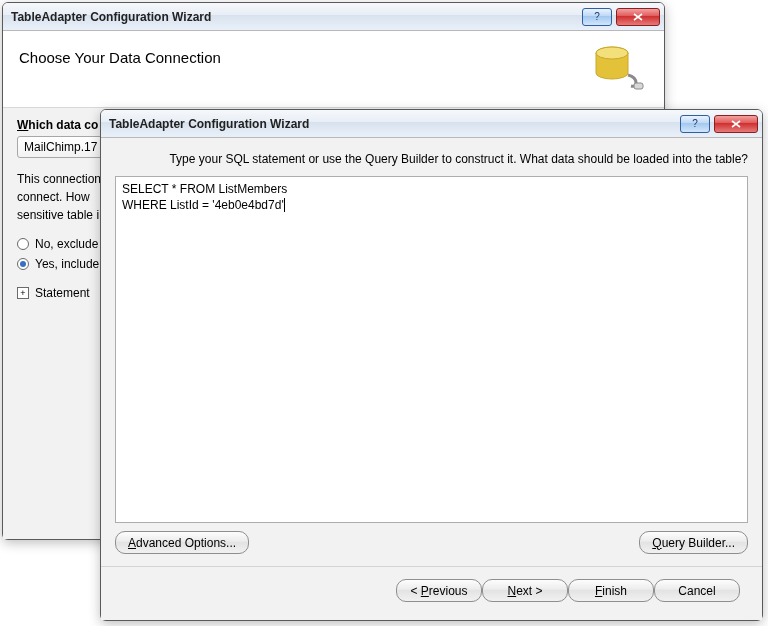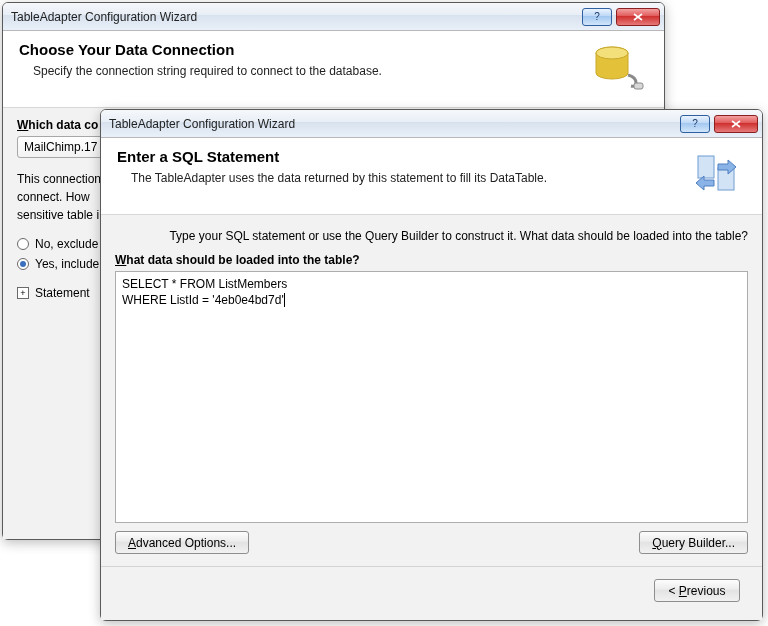--- a/index.html
+++ b/index.html
@@ -12,21 +12,21 @@
     display:flex; flex-direction:column;
   }
   .titlebar {
     height:28px;
     background:linear-gradient(to bottom,#f6f8fb 0%,#e8eef6 45%,#d8e2ee 46%,#e9f0f9 100%);
     border-bottom:1px solid #b8b8b8;
     display:flex; align-items:center;
     border-top-left-radius:5px; border-top-right-radius:5px;
     padding:0 0 0 8px; position:relative;
   }
-  .titlebar .title { font-size:12px; color:#222; flex:1; }
+  .titlebar .title { font-size:12px; color:#222; flex:1;font-weight:bold; }
   .tb-btns { display:flex; gap:4px; margin-right:4px; }
   .tb-btn {
     width:30px; height:18px; border:1px solid #2e5f9e;
     border-radius:3px; display:flex; align-items:center; justify-content:center;
     font-size:10px; cursor:pointer;
   }
   .tb-help {
     background:linear-gradient(to bottom,#eaf3fe,#bcd7f6 45%,#a3c8f0 46%,#d2e6fb);
     color:#1a3a6a;
   }
@@ -34,21 +34,21 @@
     width:44px;
     background:linear-gradient(to bottom,#f3a1a1,#e05858 45%,#cf3030 46%,#e77a7a);
     border-color:#8a1f1f; color:#fff; font-weight:bold;
   }
   .header {
     background:#fff; border-bottom:1px solid #d8d8d8;
     padding:10px 16px 14px 16px;
     display:flex; align-items:flex-start;
   }
   .header-text { flex:1; }
-  .header h1 { margin:0 0 6px 0; font-size:15px; font-weight:bold; color:#000; }
+  .header h1 { margin:8px 0 6px 0; font-size:15px; font-weight:normal; color:#000; }
   .header p { margin:0; font-size:12px; color:#222; padding-left:14px; }
   .db-icon { width:58px; height:52px; flex-shrink:0; }
   .body {
     flex:1; background:#f2f2f2; padding:10px 14px 14px 14px;
     font-size:12px; color:#000; overflow:hidden;
     display:flex; flex-direction:column;
   }
   .label-bold { font-weight:bold; margin-bottom:4px; }
   .underline-first::first-letter { text-decoration:underline; }
   .dropdown {
@@ -75,21 +75,21 @@
   .sql-box {
     flex:1; background:#fff; border:1px solid #adadad;
     padding:4px 6px; font-size:12px; line-height:1.35;
     font-family:"Segoe UI",Tahoma,sans-serif;
     position:relative; white-space:pre; overflow:auto; color:#000;
   }
   .caret { border-right:1px solid #000; animation:none; }
   .btn-row { display:flex; gap:10px; margin-top:8px; }
   .btn {
     height:23px; min-width:86px; padding:0 12px;
-    border:1px solid #8e8e8e; border-radius:3px;
+    border:1px solid #8e8e8e; border-radius:10px;
     background:linear-gradient(to bottom,#fdfdfd,#ececec 45%,#e2e2e2 46%,#f1f1f1);
     font-size:12px; display:flex; align-items:center; justify-content:center;
     cursor:pointer;
   }
   .divider { height:1px; background:#d4d4d4; margin:12px -14px; }
   .nav-row { display:flex; justify-content:flex-end; padding:0 8px 4px 0; }
   .nav-row .btn { min-width:86px; }
   
   .sql-icon { width:58px; height:52px; flex-shrink:0; }
   
@@ -109,21 +109,20 @@
       <div class="tb-btn tb-close">
         <svg width="10" height="8" viewBox="0 0 10 8">
             <path d="M1 1 L9 7 M9 1 L1 7" stroke="#fff" stroke-width="1.6"></path>
           </svg>
       </div>
     </div>
   </div>
   <div class="header">
     <div class="header-text">
       <h1>Choose Your Data Connection</h1>
-      <p>Specify the connection string required to connect to the database.</p>
     </div>
     <svg class="db-icon" viewBox="0 0 58 52">
       <ellipse cx="22" cy="12" rx="16" ry="6" fill="#eed24c" stroke="#c9a82a"></ellipse>
       <path d="M6 12 v20 a16 6 0 0 0 32 0 v-20" fill="#e3c23a" stroke="#c9a82a"></path>
       <ellipse cx="22" cy="12" rx="16" ry="6" fill="#f4e07a" stroke="#c9a82a"></ellipse>
       <path d="M38 34 q8 2 8 8 q0 4 -5 3" fill="none" stroke="#8a8a8a" stroke-width="3"></path>
       <rect x="44" y="42" width="9" height="6" rx="2" fill="#d8d8d8" stroke="#8a8a8a"></rect>
     </svg>
   </div>
   <div class="body">
@@ -156,46 +155,42 @@
     <span class="title">TableAdapter Configuration Wizard</span>
     <div class="tb-btns">
       <div class="tb-btn tb-help">?</div>
       <div class="tb-btn tb-close">
         <svg width="10" height="8" viewBox="0 0 10 8">
             <path d="M1 1 L9 7 M9 1 L1 7" stroke="#fff" stroke-width="1.6"></path>
           </svg>
       </div>
     </div>
   </div>
-  <div class="header">
-    <div class="header-text">
-      <h1>Enter a SQL Statement</h1>
-      <p>The TableAdapter uses the data returned by this statement to fill its DataTable.</p>
-    </div>
-    <svg class="sql-icon" viewBox="0 0 58 52">
-      <rect x="10" y="8" width="16" height="22" fill="#d3e3f6" stroke="#6f9cd1"></rect>
-      <rect x="30" y="20" width="16" height="22" fill="#d3e3f6" stroke="#6f9cd1"></rect>
-      <path d="M30 16 l10 0 l0 -4 l8 7 l-8 7 l0 -4 l-10 0 z" fill="#8ab4e8" stroke="#4f7fc0"></path>
-      <path d="M26 38 l-10 0 l0 4 l-8 -7 l8 -7 l0 4 l10 0 z" fill="#8ab4e8" stroke="#4f7fc0"></path>
-    </svg>
-  </div>
   <div class="body">
     <div class="prompt">Type your SQL statement or use the Query Builder to construct it. What data should be loaded into the table?</div>
-    <div class="label-bold"><span class="u">W</span><span id="flabel-rest">hat data should be loaded into the table?</span></div>
     <div class="sql-box"><span>SELECT * FROM ListMembers</span>
 <span>WHERE ListId = '4eb0e4bd7d'</span><span class="caret"></span></div>
     <div class="btn-row">
       <div class="btn">
           <span><span class="u">A</span><span id="adv-rest">dvanced Options...</span></span>
         </div>
       <div style="flex:1"></div>
       <div class="btn">
           <span><span class="u">Q</span><span id="qb-rest">uery Builder...</span></span>
         </div>
     </div>
     <div class="divider"></div>
     <div class="nav-row">
       <div class="btn">
           <span>&lt; <span class="u">P</span><span id="prev-rest">revious</span></span>
         </div>
+      <div class="btn">
+          <span><span class="u">N</span><span id="next-rest">ext</span> &gt;</span>
+        </div>
+      <div class="btn">
+          <span><span class="u">F</span><span id="fin-rest">inish</span></span>
+        </div>
+      <div class="btn">
+          <span>Cancel</span>
+        </div>
     </div>
   </div>
 </div>
 
 </body></html>

